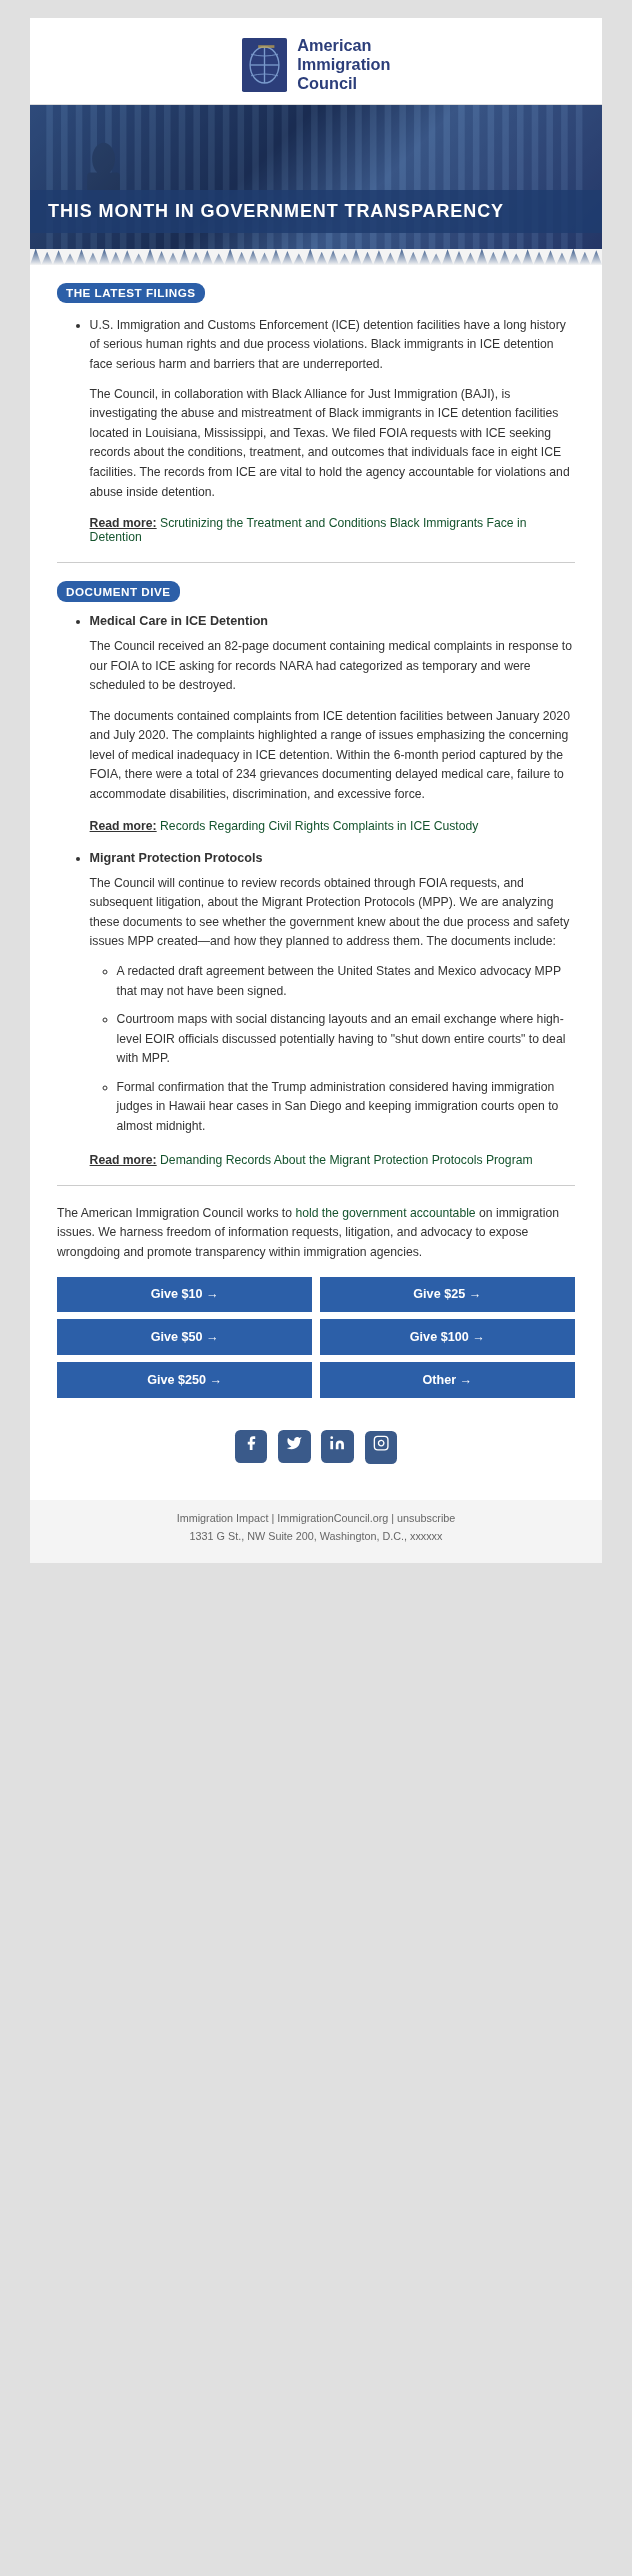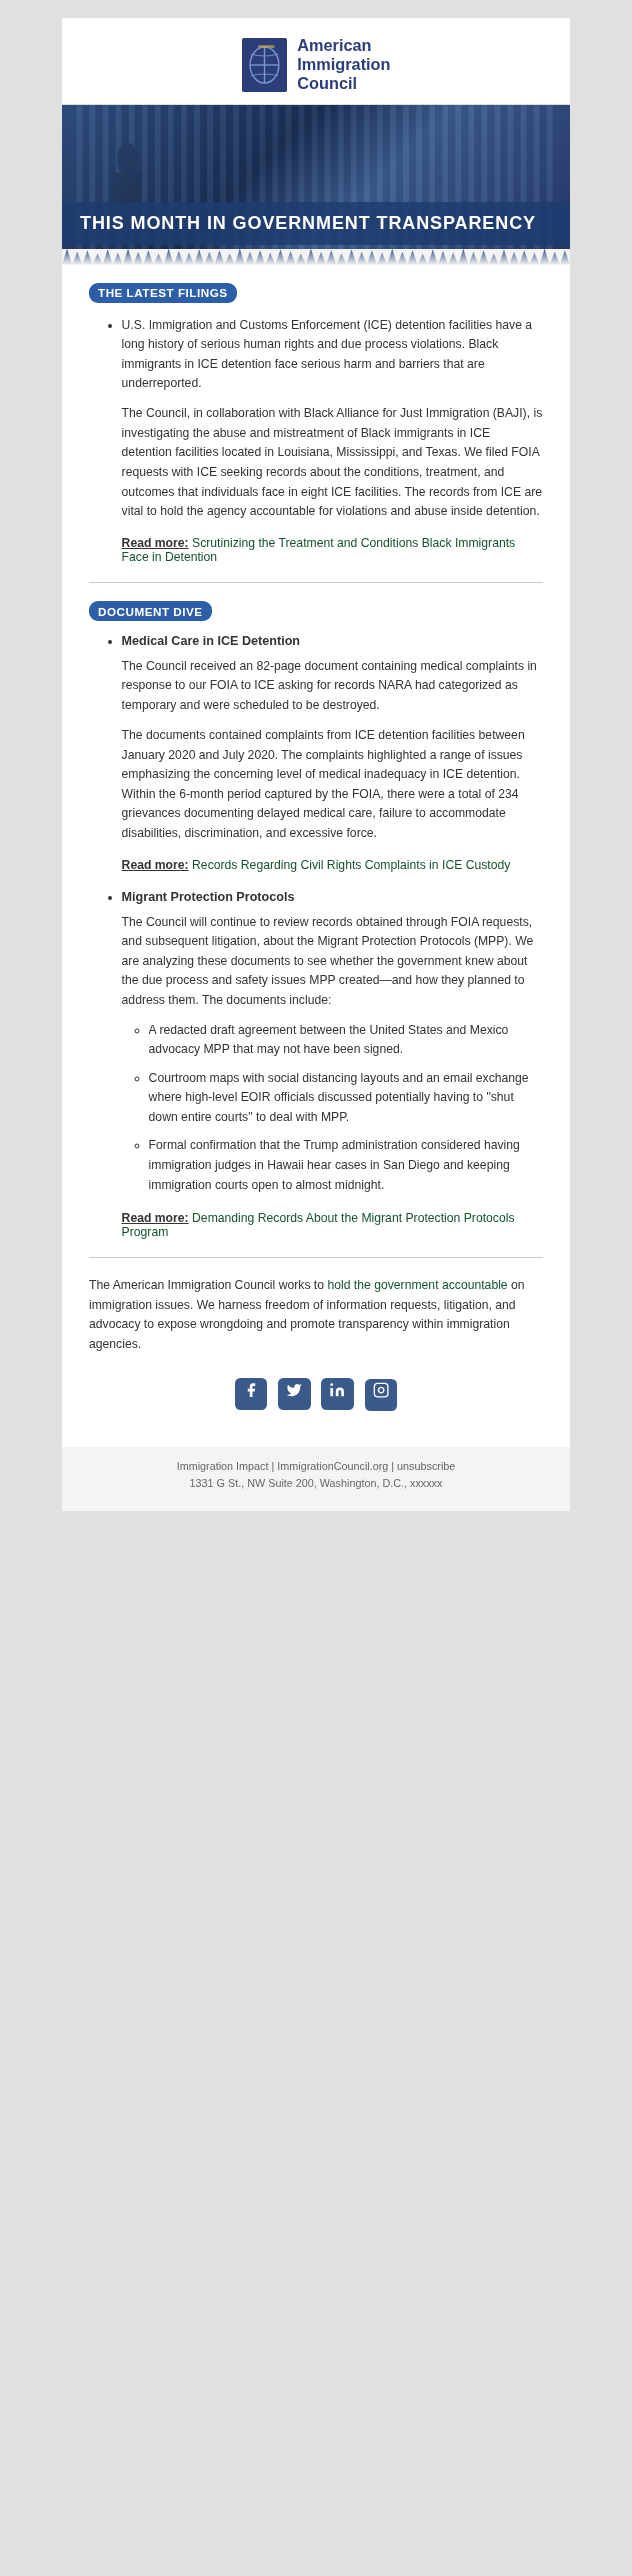--- a/index.html
+++ b/index.html
@@ -6,21 +6,21 @@
     body {
       background: #e0e0e0;
       font-family: Arial, sans-serif;
       font-size: 12.6px;
       color: #333;
       display: flex;
       justify-content: center;
       padding: 18px 0;
     }
     .email-container {
-      width: 508px;
+      width: 572px;
       background: #f4f4f4;
     }
     
     .header {
       background: #ffffff;
       text-align: center;
       padding: 18px 0 9px 0;
       border-bottom: 0.9px solid #ddd;
     }
     .logo-wrap {
@@ -56,21 +56,21 @@
     
     .hero {
       position: relative;
       width: 100%;
       height: 144px;
       overflow: hidden;
       background: linear-gradient(135deg, #3a5a8a 0%, #1a2a4a 40%, #4a6a9a 60%, #2a3a6a 100%);
     }
     .hero-overlay {
       position: absolute;
-      bottom: 4px;
+      bottom: 16px;
       left: 0;
       right: 0;
       background: rgba(30, 60, 110, 0.85);
       padding: 10.8px 18px;
     }
     .hero-title {
       color: #ffffff;
       font-size: 18px;
       font-weight: bold;
       letter-spacing: 0.9px;
@@ -326,20 +326,28 @@
         </li>
       </ul>
     </div>
 
     <hr class="divider">
 
     <p class="footer-text">
       <span>The American Immigration Council works to </span><a class="link-text">hold the government accountable</a><span> on immigration issues. We harness freedom of information requests, litigation, and advocacy to expose wrongdoing and promote transparency within immigration agencies.</span>
     </p>
 
+    <div class="donation-grid">
+      <button class="donation-btn">Give $10 →</button>
+      <button class="donation-btn">Give $25 →</button>
+      <button class="donation-btn">Give $50 →</button>
+      <button class="donation-btn">Give $100 →</button>
+      <button class="donation-btn">Give $250 →</button>
+      <button class="donation-btn">Other →</button>
+    </div>
 
     <div class="social-row">
       <span class="social-icon" title="Facebook">
         <svg width="16.3" height="16.3" viewBox="0 0 24 24" fill="white">
             <path d="M18 2h-3a5 5 0 0 0-5 5v3H7v4h3v8h4v-8h3l1-4h-4V7a1 1 0 0 1 1-1h3z"></path>
           </svg>
       </span>
       <span class="social-icon" title="Twitter">
         <svg width="16.3" height="16.3" viewBox="0 0 24 24" fill="white">
             <path d="M23 3a10.9 10.9 0 0 1-3.14 1.53 4.48 4.48 0 0 0-7.86 3v1A10.66 10.66 0 0 1 3 4s-4 9 5 13a11.64 11.64 0 0 1-7 2c9 5 20 0 20-11.5a4.5 4.5 0 0 0-.08-.83A7.72 7.72 0 0 0 23 3z"></path>

